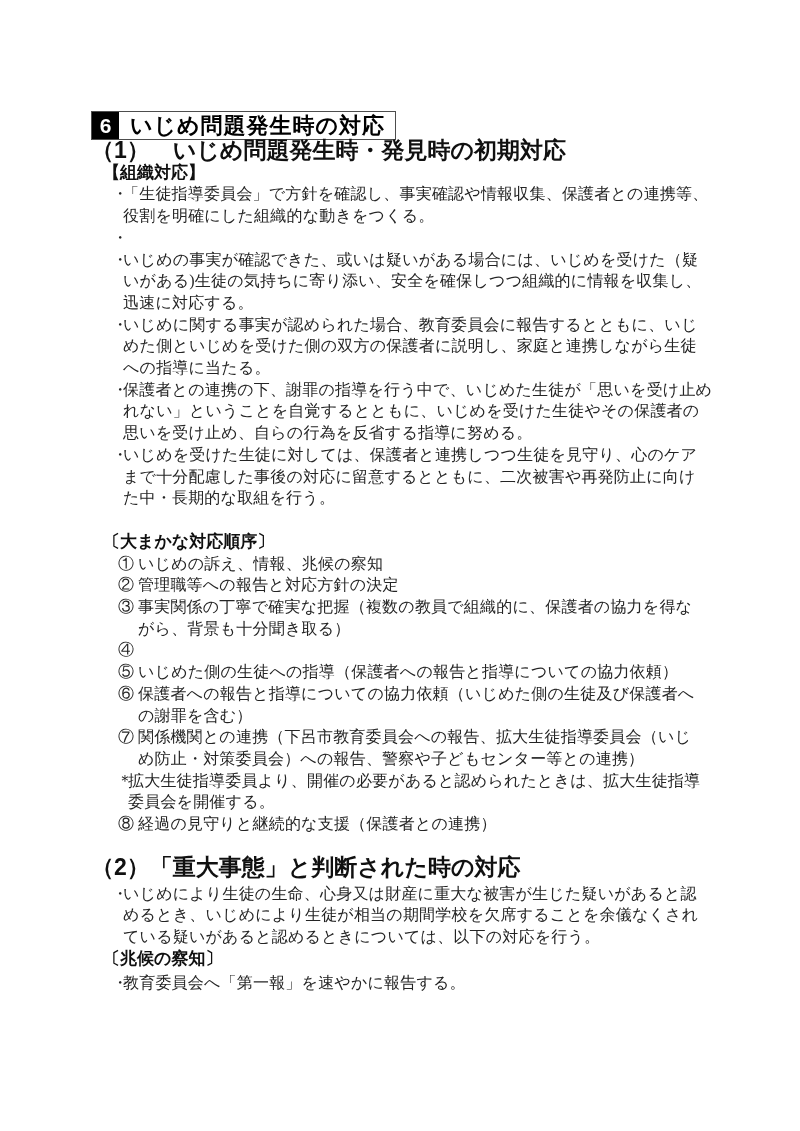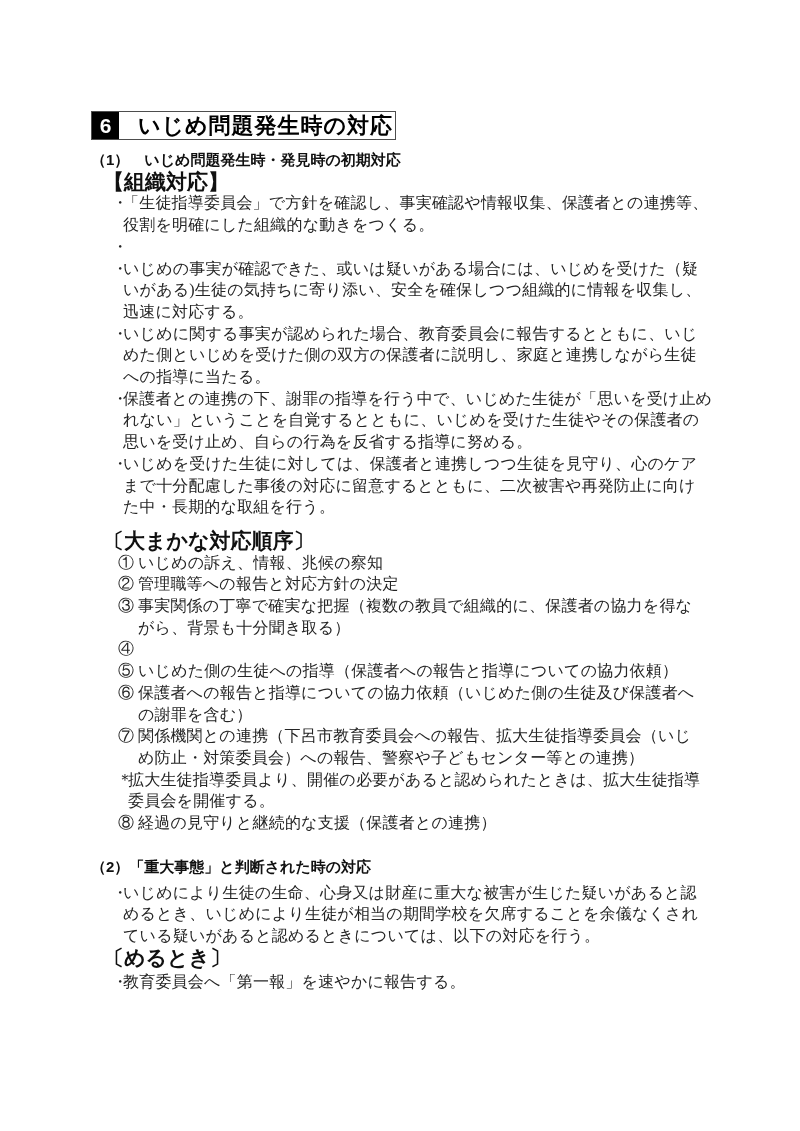--- a/index.html
+++ b/index.html
@@ -16,37 +16,37 @@
     margin:111px 0 0 91px;width:305px;height:29px;
     border:1px solid #4d4d4d;
     font-family:"Liberation Sans","DejaVu Sans",sans-serif;
   }
   .num-badge{
     flex:none;width:27px;background:#000;color:#fff;
     font-weight:bold;font-size:21px;
     display:flex;align-items:center;justify-content:center;
   }
   .title-text{
-    display:flex;align-items:center;padding-left:19px;
+    display:flex;align-items:center;padding-left:11px;
     font-weight:bold;font-size:22px;letter-spacing:1px;color:#000;
   }
 
   
   .h2{
-    margin:9px 0 0 91px;
+    margin:0 0 0 91px;
     font-family:"Liberation Sans","DejaVu Sans",sans-serif;
-    font-weight:bold;font-size:15px;line-height:21.7px;color:#101010;
+    font-weight:bold;font-size:23px;line-height:21.7px;color:#101010;
   }
   .h2.second{margin-top:22px;}
   .label{
     margin:0 0 0 103px;
     font-family:"Liberation Sans","DejaVu Sans",sans-serif;
-    font-weight:bold;font-size:21px;line-height:21.7px;color:#101010;
+    font-weight:bold;font-size:17px;line-height:21.7px;color:#101010;
   }
-  .label.gap-above{margin-top:12px;}
+  .label.gap-above{margin-top:22px;}
 
   
   .para{
     display:flex;align-items:flex-start;
     font-size:16px;line-height:21.7px;letter-spacing:0.2px;color:#242424;
   }
   .para .marker{flex:none;overflow:visible;}
   .para .lines{flex:1;white-space:pre-line;max-width:592px;}
 
   .bullet{margin-left:112px;}
@@ -154,20 +154,20 @@
 
   <div class="h2 second">（2）「重大事態」と判断された時の対応</div>
 
   <div class="para bullet s2-bullet">
     <span class="marker">・</span>
     <span class="lines">いじめにより生徒の生命、心身又は財産に重大な被害が生じた疑いがあると認
 めるとき、いじめにより生徒が相当の期間学校を欠席することを余儀なくされ
 ている疑いがあると認めるときについては、以下の対応を行う。</span>
   </div>
 
-  <div class="label">〔めるとき〕</div>
+  <div class="label">〔兆候の察知〕</div>
 
   <div class="para bullet final-bullet">
     <span class="marker">・</span>
     <span class="lines">教育委員会へ「第一報」を速やかに報告する。</span>
   </div>
 
 </div>
 
 </body></html>

